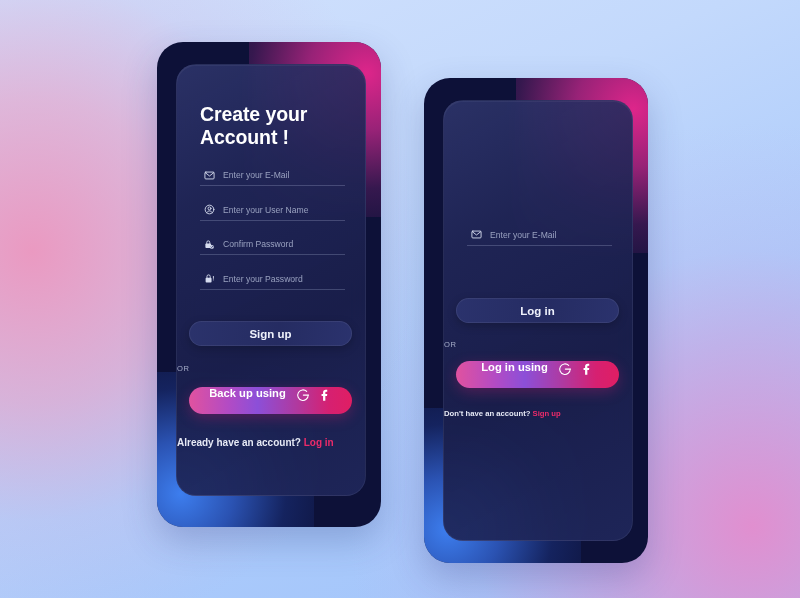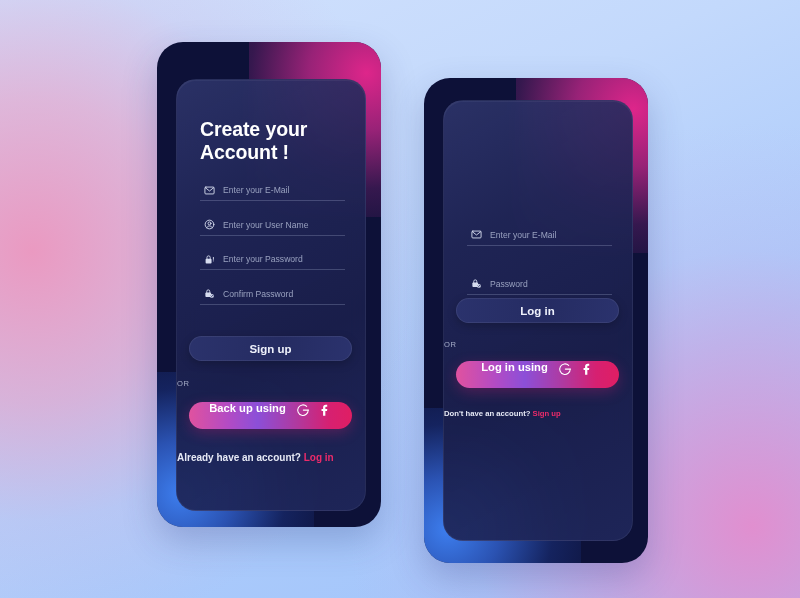--- a/index.html
+++ b/index.html
@@ -125,21 +125,21 @@
 
   .foot {
     color: #e6e9f5;
     font-weight: bold;
     white-space: nowrap;
   }
   .foot .lnk { color: #ec2b6a; }
 
   
   #phone1 { left: 157px; top: 42px; width: 224px; height: 485px; }
-  #card1  { left: 19px;  top: 37px;  width: 190px; height: 432px; }
+  #card1  { left: 19px;  top: 22px;  width: 190px; height: 432px; }
   #card1 .card-title { left: 23px; top: 38px; position: absolute; font-size: 19.5px; }
   .p1-fields { position: absolute; left: 23px; top: 100px; width: 145px; }
   .p1-fields .field { height: 21px; margin-bottom: 13.5px; }
   .p1-fields .field .fi { width: 19px; }
   .p1-fields .field .ph { font-size: 8.6px; margin-left: 4px; }
   #card1 .btn-primary { position: absolute; left: 12px; top: 256px; width: 163px; height: 25px; font-size: 11.5px; }
   #card1 .or-text { position: absolute; left: 0; top: 299px; width: 190px; font-size: 7.6px; }
   #card1 .btn-social { position: absolute; left: 12px; top: 322px; width: 163px; height: 27px; }
   #card1 .btn-social .lbl { font-size: 11.2px; }
   #card1 .btn-social .soc { gap: 8px; margin-left: 10px; }
@@ -193,39 +193,39 @@
                 <circle cx="12" cy="9.6" r="3.2"></circle>
                 <path d="M5.8 19.4c1.1-2.8 3.4-4.2 6.2-4.2s5.1 1.4 6.2 4.2"></path>
               </svg>
           </span>
           <span class="ph">Enter your User Name</span>
         </div>
 
         <div class="field">
           <span class="fi">
             <svg width="11" height="11" viewBox="0 0 24 24" fill="none" stroke="currentColor" stroke-width="2" stroke-linecap="round" stroke-linejoin="round">
+                <rect x="3" y="10" width="12.5" height="9.5" rx="2" fill="currentColor" stroke="none"></rect>
+                <path d="M6 10V7.4a3.3 3.3 0 0 1 6.6 0V10"></path>
+                <circle cx="17.2" cy="17.2" r="4.3" fill="currentColor" stroke="none"></circle>
+                <path d="M15.4 17.3l1.3 1.3 2.4-2.6" stroke="#262c63" stroke-width="1.8"></path>
+              </svg>
+          </span>
+          <span class="ph">Confirm Password</span>
+        </div>
+
+        <div class="field">
+          <span class="fi">
+            <svg width="11" height="11" viewBox="0 0 24 24" fill="none" stroke="currentColor" stroke-width="2" stroke-linecap="round" stroke-linejoin="round">
                 <rect x="3.5" y="10.5" width="13" height="10" rx="2" fill="currentColor" stroke="none"></rect>
                 <path d="M6.5 10.5V7.6a3.5 3.5 0 0 1 7 0v2.9"></path>
                 <path d="M20.5 7.5v4.2"></path>
                 <path d="M20.5 15v.2"></path>
               </svg>
           </span>
           <span class="ph">Enter your Password</span>
-        </div>
-
-        <div class="field">
-          <span class="fi">
-            <svg width="11" height="11" viewBox="0 0 24 24" fill="none" stroke="currentColor" stroke-width="2" stroke-linecap="round" stroke-linejoin="round">
-                <rect x="3" y="10" width="12.5" height="9.5" rx="2" fill="currentColor" stroke="none"></rect>
-                <path d="M6 10V7.4a3.3 3.3 0 0 1 6.6 0V10"></path>
-                <circle cx="17.2" cy="17.2" r="4.3" fill="currentColor" stroke="none"></circle>
-                <path d="M15.4 17.3l1.3 1.3 2.4-2.6" stroke="#262c63" stroke-width="1.8"></path>
-              </svg>
-          </span>
-          <span class="ph">Confirm Password</span>
         </div>
 
       </div>
 
       <div class="btn-primary">Sign up</div>
 
       <div class="or-text">OR</div>
 
       <div class="btn-social">
         <span class="lbl">Back up using</span>
@@ -265,31 +265,20 @@
         <div class="field">
           <span class="fi">
             <svg width="11" height="11" viewBox="0 0 24 24" fill="none" stroke="currentColor" stroke-width="2" stroke-linecap="round" stroke-linejoin="round">
                 <rect x="2" y="4.5" width="20" height="15" rx="2"></rect>
                 <path d="M3 6l9 7 9-7"></path>
               </svg>
           </span>
           <span class="ph">Enter your E-Mail</span>
         </div>
 
-        <div class="field">
-          <span class="fi">
-            <svg width="11" height="11" viewBox="0 0 24 24" fill="none" stroke="currentColor" stroke-width="2" stroke-linecap="round" stroke-linejoin="round">
-                <rect x="3" y="10" width="12.5" height="9.5" rx="2" fill="currentColor" stroke="none"></rect>
-                <path d="M6 10V7.4a3.3 3.3 0 0 1 6.6 0V10"></path>
-                <circle cx="17.2" cy="17.2" r="4.3" fill="currentColor" stroke="none"></circle>
-                <path d="M15.4 17.3l1.3 1.3 2.4-2.6" stroke="#262c63" stroke-width="1.8"></path>
-              </svg>
-          </span>
-          <span class="ph">Password</span>
-        </div>
 
       </div>
 
       <div class="btn-primary">Log in</div>
 
       <div class="or-text">OR</div>
 
       <div class="btn-social">
         <span class="lbl">Log in using</span>
         <span class="soc">

